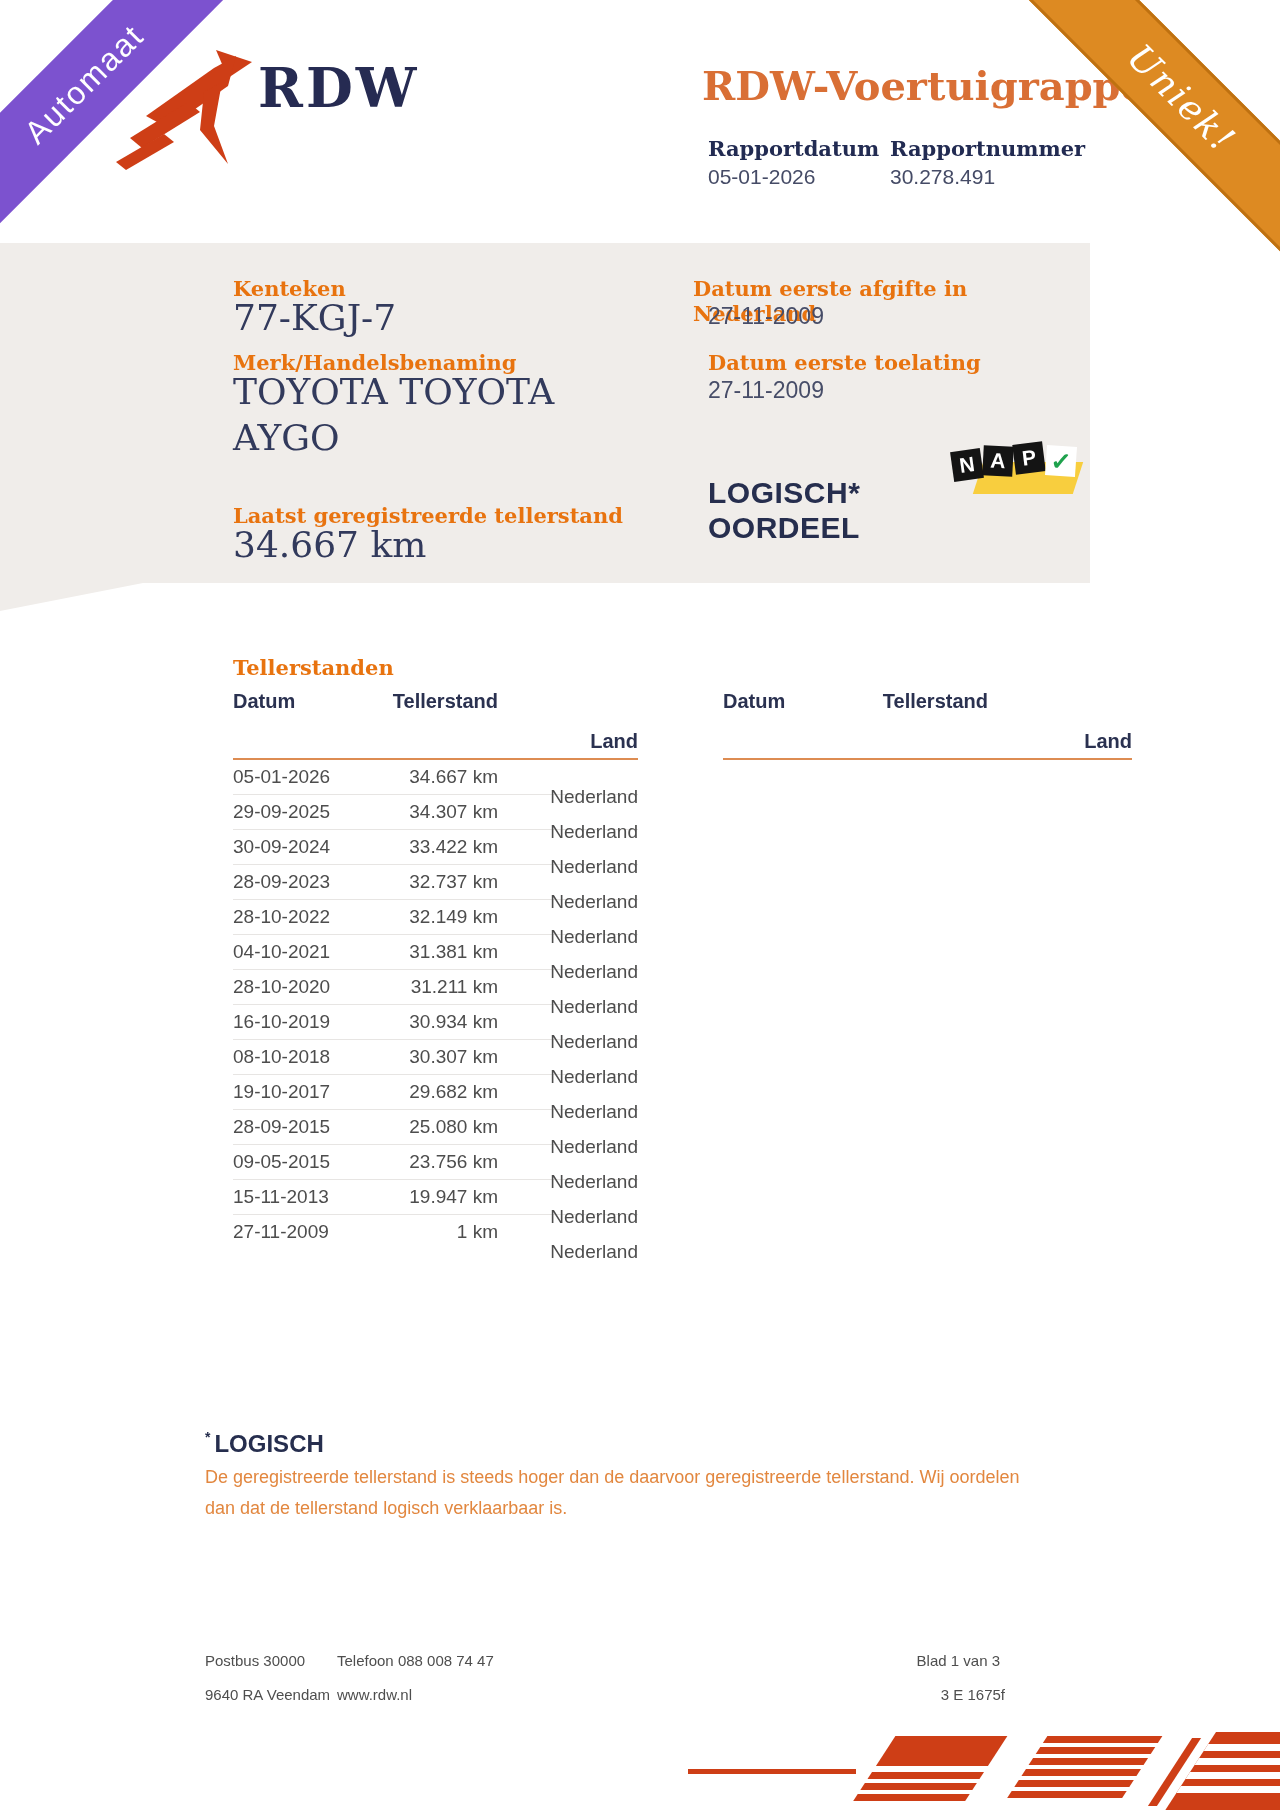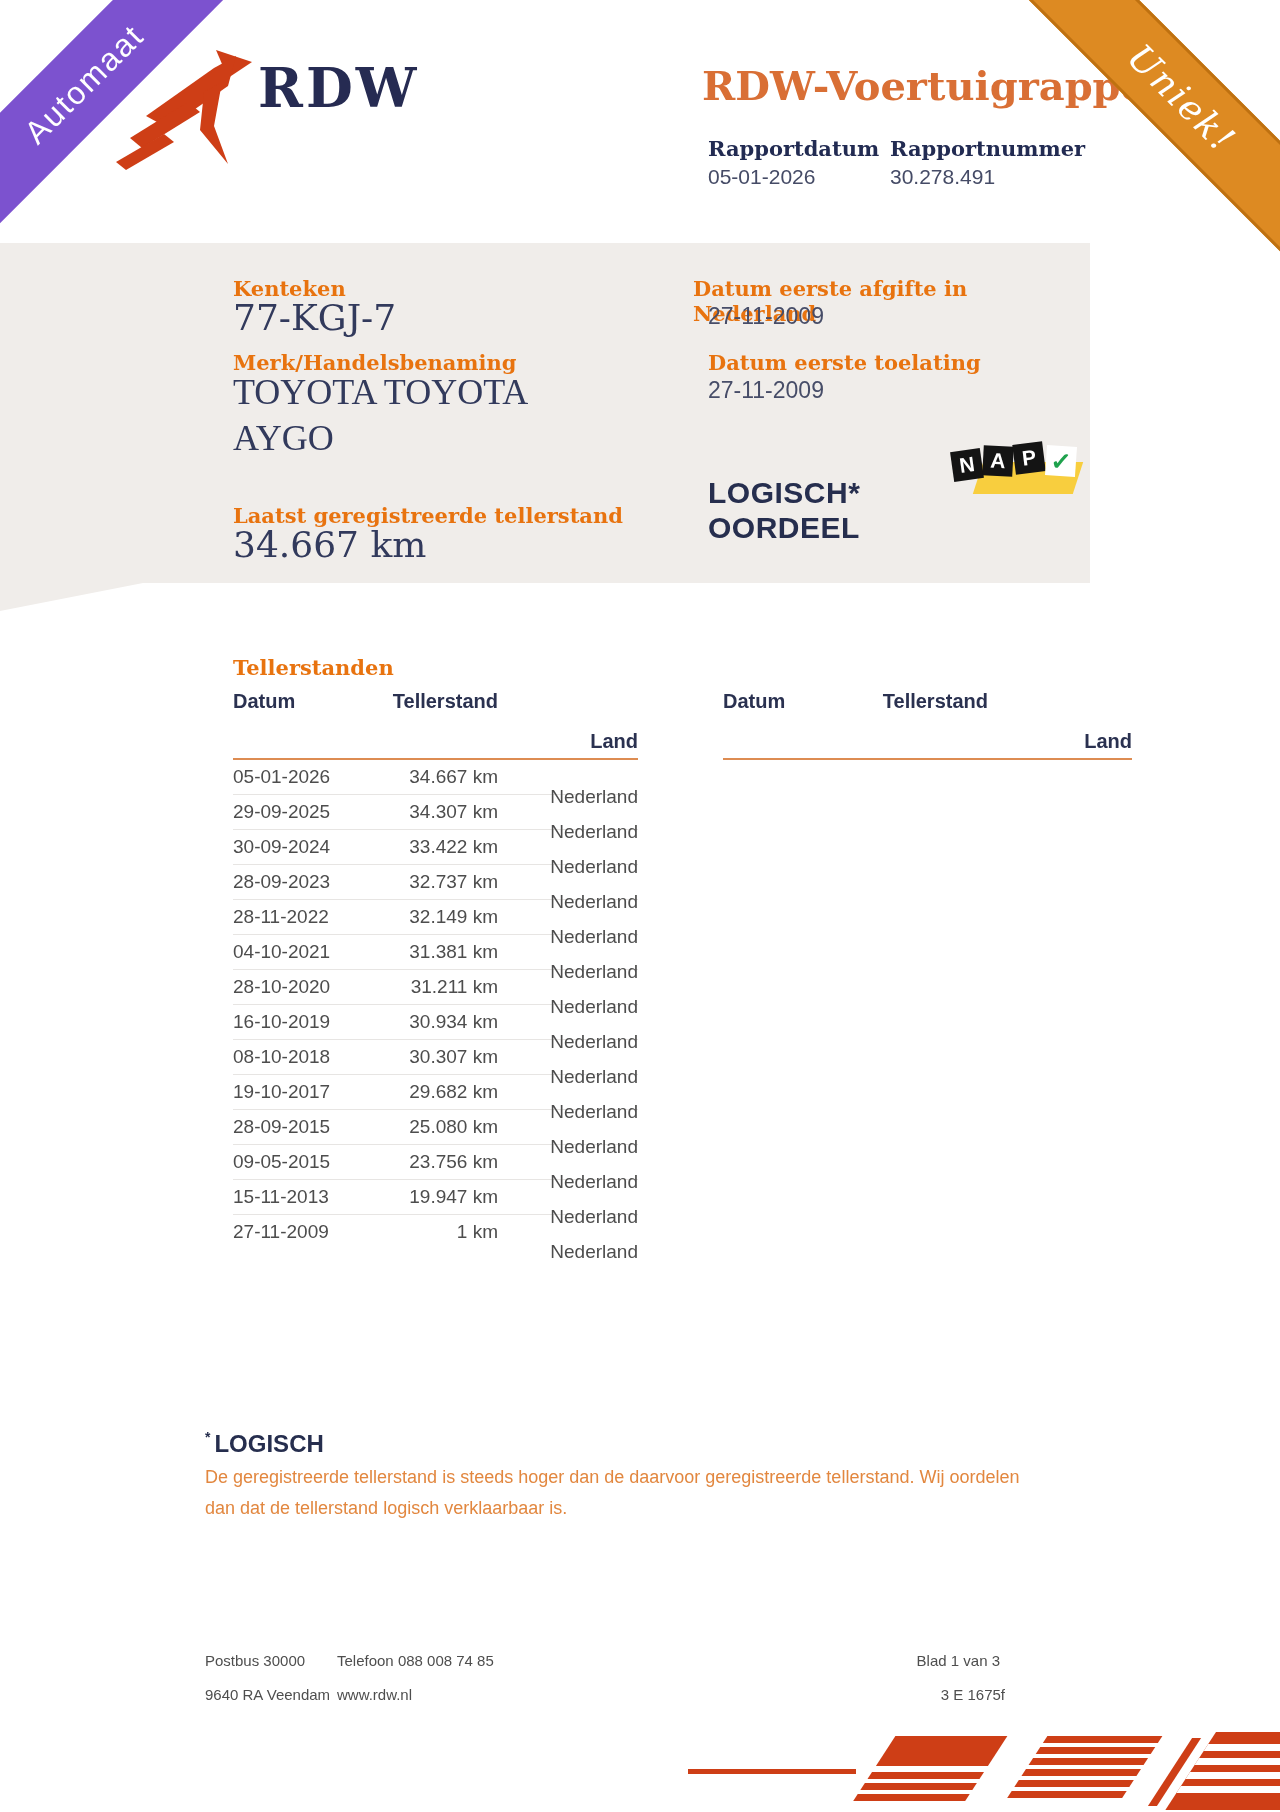--- a/index.html
+++ b/index.html
@@ -100,21 +100,21 @@
   <div class="doc-title">RDW-Voertuigrapport</div>
   <div class="meta-label" style="left:708px;top:136px;">Rapportdatum</div>
   <div class="meta-value" style="left:708px;top:165px;">05-01-2026</div>
   <div class="meta-label" style="left:890px;top:136px;">Rapportnummer</div>
   <div class="meta-value" style="left:890px;top:165px;">30.278.491</div>
 
   <div class="panel">
     <div class="olabel" style="left:233px;top:33px;">Kenteken</div>
     <div class="bigval" style="left:233px;top:52px;">77-KGJ-7</div>
     <div class="olabel" style="left:233px;top:107px;">Merk/Handelsbenaming</div>
-    <div class="bigval" style="left:233px;top:126px;font-family:Liberation Serif, serif;">
+    <div class="bigval" style="left:233px;top:126px;">
       <span>TOYOTA TOYOTA</span><br>
       <span>AYGO</span>
     </div>
     <div class="olabel" style="left:233px;top:260px;">Laatst geregistreerde tellerstand</div>
     <div class="bigval" style="left:233px;top:279px;">34.667 km</div>
 
     <div class="olabel" style="left:693px;top:33px;">Datum eerste afgifte in Nederland</div>
     <div class="dateval" style="left:708px;top:60px;">27-11-2009</div>
     <div class="olabel" style="left:708px;top:107px;">Datum eerste toelating</div>
     <div class="dateval" style="left:708px;top:134px;">27-11-2009</div>
@@ -156,21 +156,21 @@
           <span class="c1">30-09-2024</span>
           <span class="c2">33.422 km</span>
           <span class="c3">Nederland</span>
         </div>
         <div class="trow">
           <span class="c1">28-09-2023</span>
           <span class="c2">32.737 km</span>
           <span class="c3">Nederland</span>
         </div>
         <div class="trow">
-          <span class="c1">28-11-2022</span>
+          <span class="c1">28-10-2022</span>
           <span class="c2">32.149 km</span>
           <span class="c3">Nederland</span>
         </div>
         <div class="trow">
           <span class="c1">04-10-2021</span>
           <span class="c2">31.381 km</span>
           <span class="c3">Nederland</span>
         </div>
         <div class="trow">
           <span class="c1">28-10-2020</span>
@@ -222,21 +222,21 @@
       <span class="c3">Land</span>
     </div>
   </div>
 
   <div class="note-title">
     <span class="ast">*</span><span>LOGISCH</span>
   </div>
   <div class="note-text">De geregistreerde tellerstand is steeds hoger dan de daarvoor geregistreerde tellerstand. Wij oordelen dan dat de tellerstand logisch verklaarbaar is.</div>
 
   <div class="ftext" style="left:205px;top:1652px;">Postbus 30000</div>
-  <div class="ftext" style="left:337px;top:1652px;">Telefoon 088 008 74 85</div>
+  <div class="ftext" style="left:337px;top:1652px;">Telefoon 088 008 74 47</div>
   <div class="ftext fright" style="left:780px;top:1652px;">Blad 1 van 3</div>
   <div class="ftext" style="left:205px;top:1686px;">9640 RA Veendam</div>
   <div class="ftext" style="left:337px;top:1686px;">www.rdw.nl</div>
   <div class="ftext fright" style="left:785px;top:1686px;">3 E 1675f</div>
 
   <svg class="bottom-art" viewBox="0 0 592 80">
     <g fill="#ce3e16">
       <rect x="0" y="37" width="168" height="5"></rect>
       <g transform="translate(210,0) skewX(-33)">
         <rect x="0" y="4" width="112" height="30"></rect>

